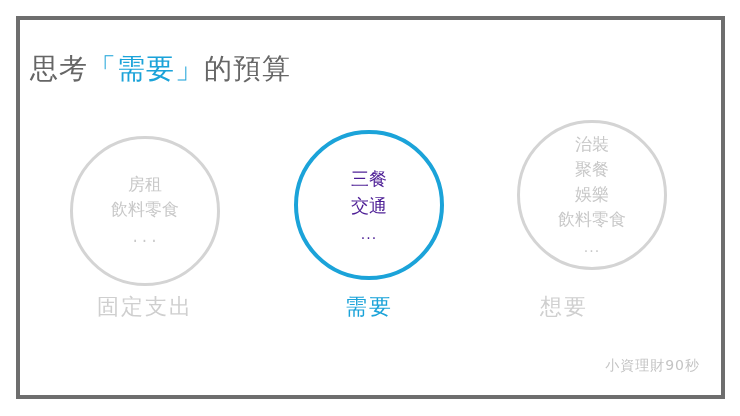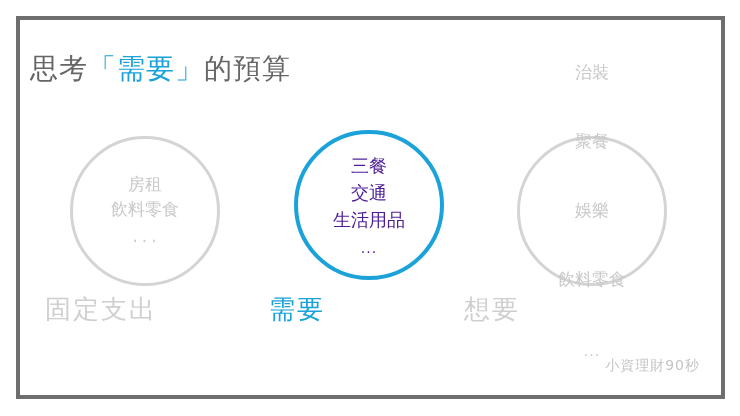--- a/index.html
+++ b/index.html
@@ -11,21 +11,21 @@
            font-size: 28px; color: #666666; letter-spacing: 1px; white-space: nowrap; margin-left: 30px; }
   .title .accent { color: #1ba3d9; }
   .circle { position: absolute; width: 150px; height: 150px; border-radius: 50%;
             box-sizing: border-box; display: flex; flex-direction: column;
             align-items: center; justify-content: center; text-align: center; }
   .circle.grey { border: 3px solid #d4d4d4; color: #c8c8c8; }
   .circle.blue { border: 4px solid #1ba3d9; color: #4c1d95; }
   .item { font-size: 17px; line-height: 25px; }
   .circle.blue .item { font-size: 18px; line-height: 27px; }
   .dots { font-size: 14px; line-height: 22px; margin-top: 4px; letter-spacing: 1px; }
-  .label { position: absolute; width: 200px; text-align: left; font-size: 26px; letter-spacing: 2px; }
+  .label { position: absolute; width: 200px; text-align: center; font-size: 22px; letter-spacing: 2px; }
   .label.grey { color: #cfcfcf; }
   .label.blue { color: #1ba3d9; }
   .brand { position: absolute; right: 40px; top: 357px; font-size: 14px; color: #c4c4c4; letter-spacing: 1px; }
 </style>
 </head>
 <body>
 
 <div class="frame"></div>
 
 <div class="title"><span>思考</span><span class="accent">「</span><span class="accent">需要</span><span class="accent">」</span><span>的預算</span></div>
@@ -33,26 +33,25 @@
 <div class="circle grey" style="left:70px; top:136px;font-family:Liberation Mono, monospace;">
   <div class="item">房租</div>
   <div class="item">飲料零食</div>
   <div class="dots">...</div>
 </div>
 <div class="label grey" style="left:45px; top:292px;">固定支出</div>
 
 <div class="circle blue" style="left:294px; top:130px;">
   <div class="item">三餐</div>
   <div class="item">交通</div>
-  <div class="item">生活用品</div>
   <div class="dots">...</div>
 </div>
 <div class="label blue" style="left:269px; top:292px;">需要</div>
 
-<div class="circle grey" style="left:517px; top:136px;gap:44px;">
+<div class="circle grey" style="left:517px; top:120px;">
   <div class="item">治裝</div>
   <div class="item">聚餐</div>
   <div class="item">娛樂</div>
   <div class="item">飲料零食</div>
   <div class="dots">...</div>
 </div>
 <div class="label grey" style="left:464px; top:292px;">想要</div>
 
 <div class="brand">小資理財90秒</div>
 

